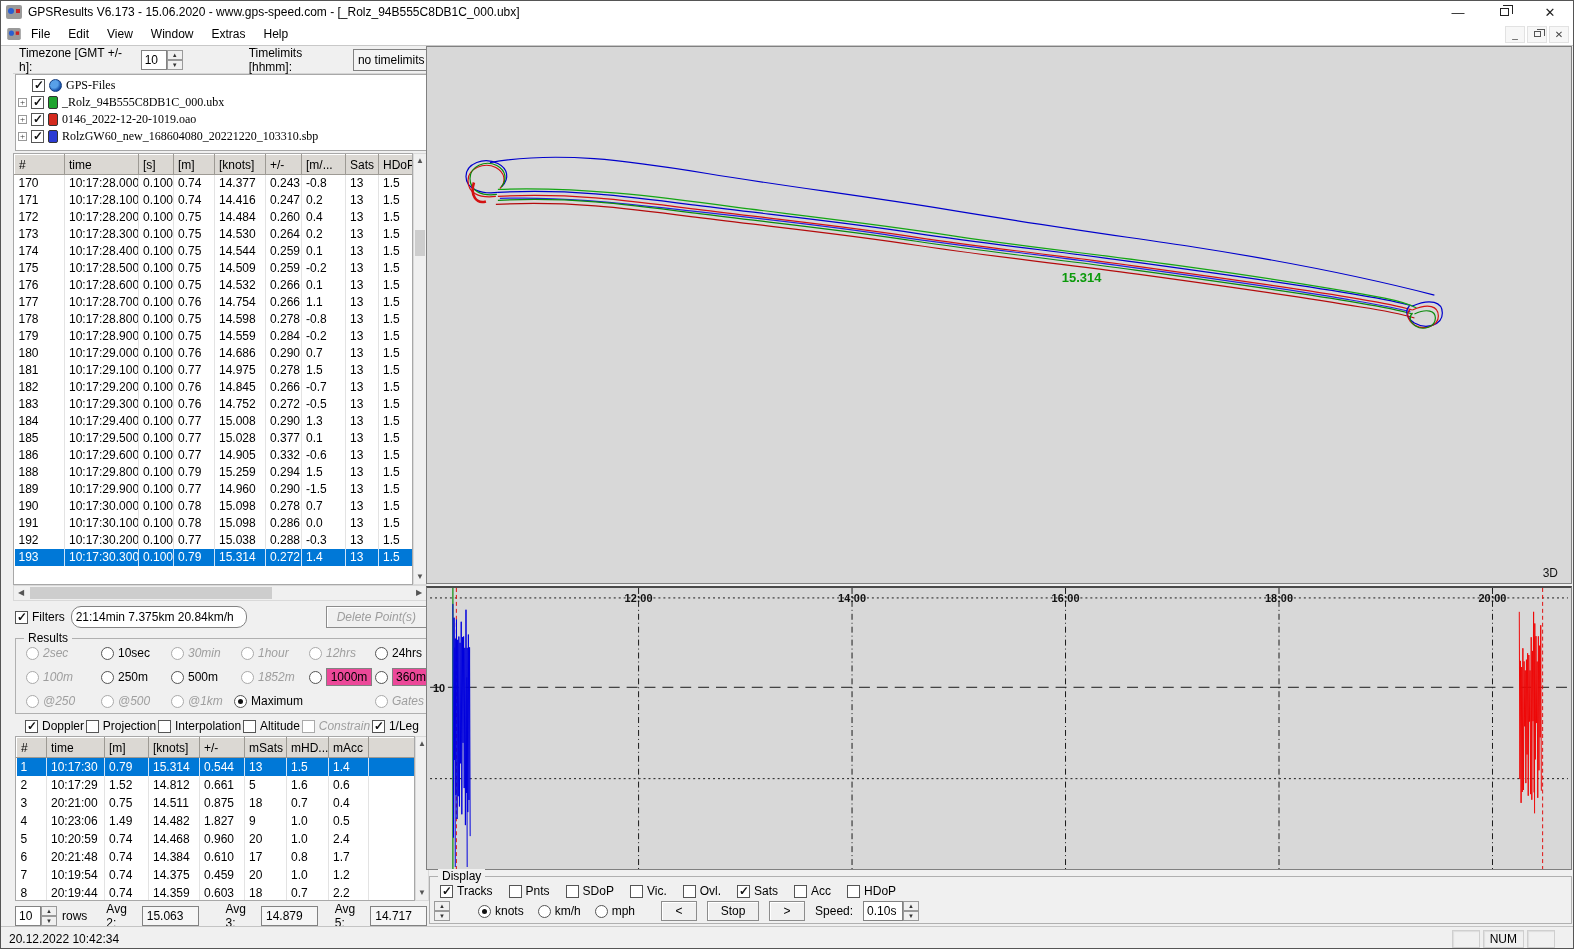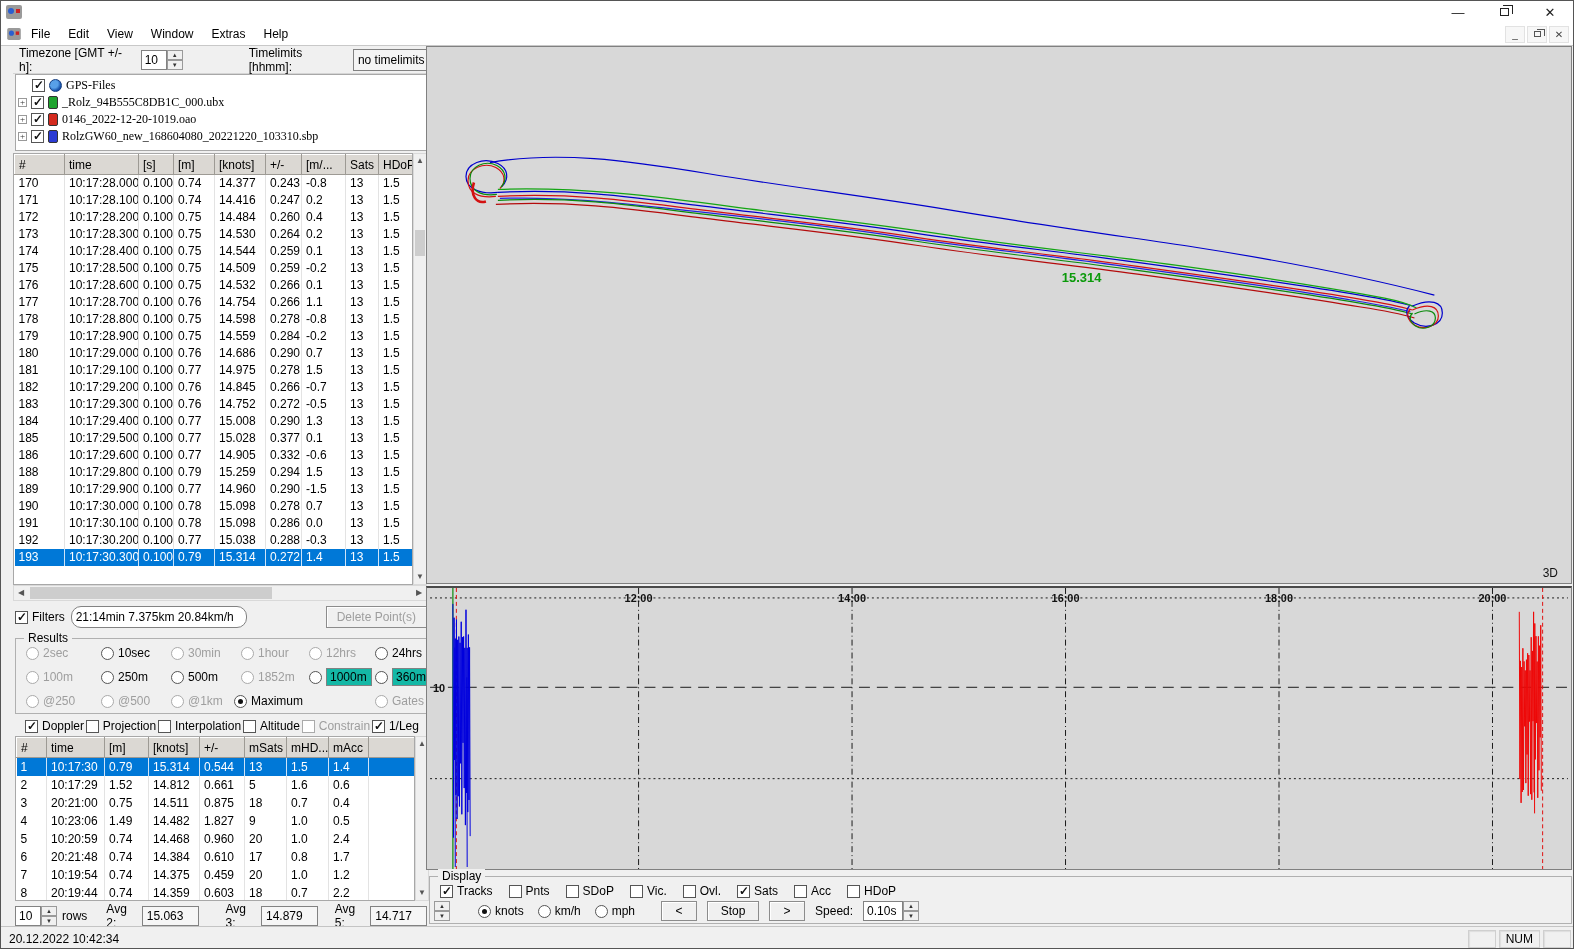--- a/index.html
+++ b/index.html
@@ -66,26 +66,26 @@
   .filters-row { position:absolute; left:2px; top:558px; width:412px; height:26px; display:flex; align-items:center; gap:6px; }
   .filters-box { width:176px; padding:3px 4px; white-space:nowrap; overflow:hidden;border-radius:10px; }
   .btn { border:1px solid #8c8c8c; background:#f0f0f0; box-shadow:inset 1px 1px 0 #fff; padding:3px 10px; }
   .btn.dis { color:#9e9e9e; }
   .delete-btn { margin-left:auto; }
   
   .group { position:absolute; border:1px solid #b0b0b0; }
   .group-label { position:absolute; top:-8px; left:8px; background:#f0f0f0; padding:0 4px; }
   .results-group { left:2px; top:592px; width:412px; height:76px; }
   .opt-row { display:grid; grid-template-columns:75px 70px 70px 68px 66px 1fr; align-items:center; height:24px; padding:0 10px; }
-  .opt { display:inline-flex; align-items:center; gap:4px; white-space:nowrap; }
+  .opt { display:inline-flex; align-items:center; gap:4px; white-space:nowrap;text-align:center; }
   .rad { width:13px; height:13px; border:1px solid #555; border-radius:50%; background:#fff; position:relative; flex:none; }
   .rad.on::after { content:""; position:absolute; left:3px; top:3px; width:5px; height:5px; border-radius:50%; background:#111; }
-  .dis { color:#9e9e9e; }
+  .dis { color:#9e9e9e;font-style:italic; }
   .dis .rad, .dis .chk { border-color:#aaa; }
-  .mini-input { border:1px solid #828282; background:#14b8a6; padding:1px 3px; min-width:46px; display:inline-block; }
+  .mini-input { border:1px solid #828282; background:#ec4899; padding:1px 3px; min-width:46px; display:inline-block; }
   #results-row3 .opt:nth-child(4) { margin-left:-7px; }
   #results-row3 .opt:nth-child(5) { grid-column:6; }
   .flags-row { position:absolute; left:2px; top:670px; width:412px; height:20px; display:flex; align-items:center; justify-content:space-between; padding:0 8px 0 10px; }
   
   .footer-row { position:absolute; left:2px; top:859px; width:412px; height:22px; display:flex; align-items:center; gap:5px; }
   .avg-box { width:62px; background:#f6f6f6; padding:2px 4px; }
   
   .map { position:absolute; left:3px; top:0; width:1146px; height:538px; background:#d8d8d8; border:1px solid #808080; }
   .graph { position:absolute; left:3px; top:540px; width:1146px; height:284px; background:#d8d8d8; border:1px solid #808080; border-top:2px solid #4a4a4a; }
   svg { display:block; }
@@ -96,30 +96,31 @@
   .grid { stroke:#1a1a1a; stroke-width:1; }
   .tick-label { font:bold 11px "Liberation Sans",sans-serif; fill:#111; }
   .display-group { left:6px; top:830px; width:1143px; height:48px; }
   .disp-checks { display:flex; align-items:center; gap:16px; padding:7px 0 0 10px; }
   .disp-bottom { display:flex; align-items:center; gap:10px; padding:3px 0 0 4px; }
   .unit-opts { display:flex; gap:14px; margin-left:18px; }
   .nav-btn { width:36px; text-align:center; padding:2px 0; }
   .stop-btn { width:52px; text-align:center; padding:2px 0; }
   
   .statusbar { position:absolute; left:0; top:925px; width:100%; height:24px; background:#f0f0f0; border-top:1px solid #c4c4c4; display:flex; align-items:center; padding:0 0 0 8px; }
-  .status-cells { margin-left:auto; display:flex; height:18px; margin-right:2px; gap:3px; }
+  .status-cells { margin-left:auto; display:flex; height:18px; margin-right:18px; gap:3px; }
   .status-cell { border:1px solid #cfcfcf; box-shadow:inset 1px 1px 1px #ddd; padding:1px 6px; min-width:28px; text-align:center; }
 </style>
 </head>
 <body>
 
 <div class="win">
 
   <div class="titlebar">
     <span class="app-icon"></span>
+    <span class="title-text">GPSResults V6.173 - 15.06.2020 - www.gps-speed.com - [_Rolz_94B555C8DB1C_000.ubx]</span>
     <span class="win-controls">
       <span class="win-btn">—</span>
       <span class="win-btn">
           <span class="glyph-restore"></span>
         </span>
       <span class="win-btn">✕</span>
     </span>
   </div>
 
   <div class="menubar">

